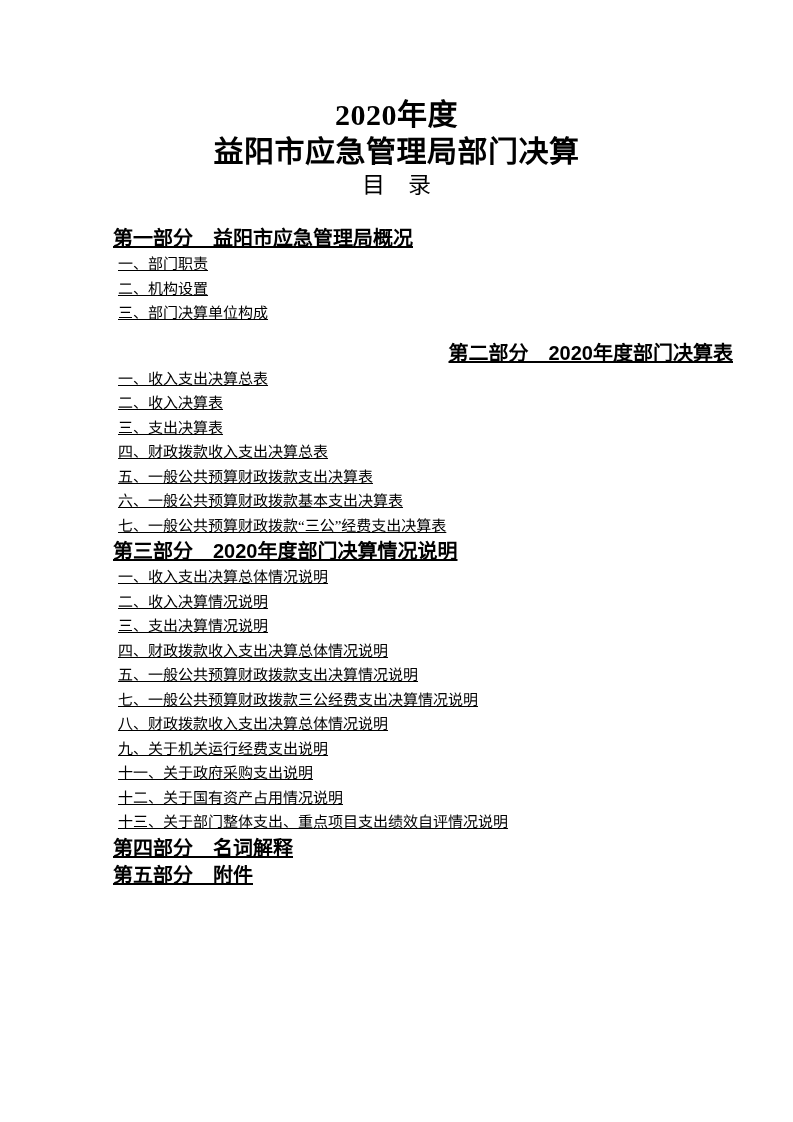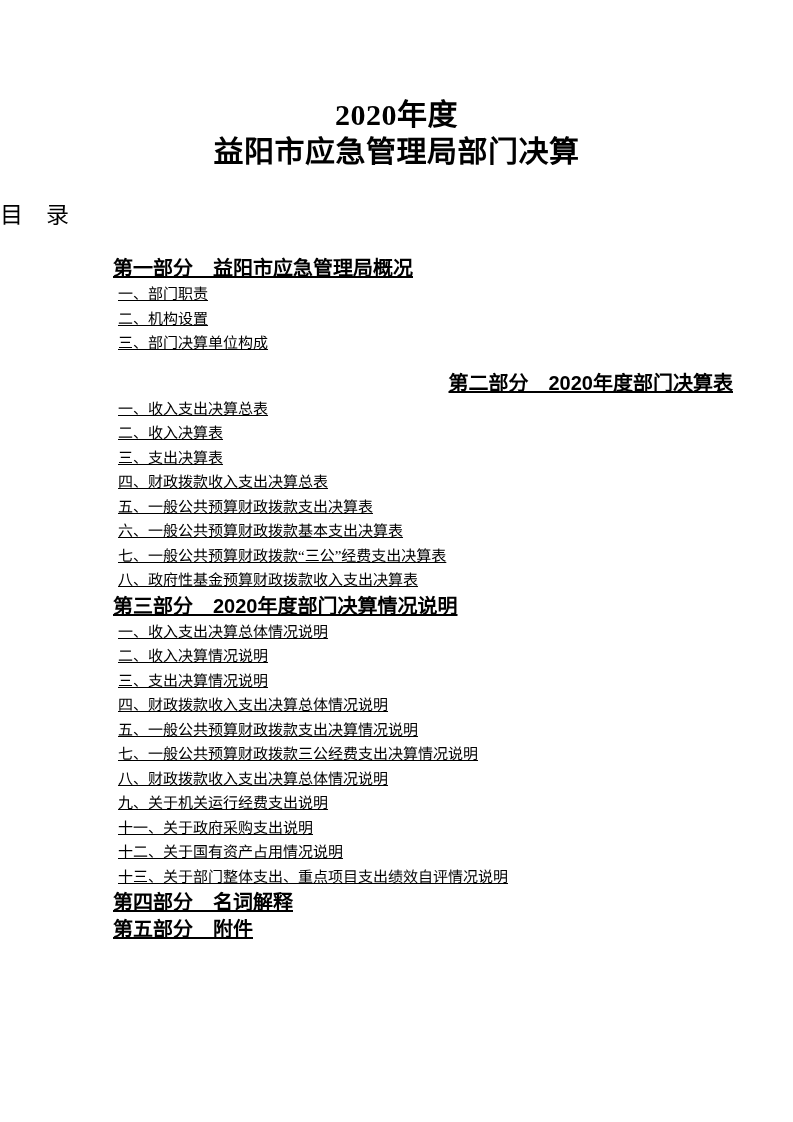--- a/index.html
+++ b/index.html
@@ -25,22 +25,21 @@
     text-align: center;
   }
   .doc-title {
     font-size: 30px;
     line-height: 37px;
     font-weight: 700;
     color: #000000;
     letter-spacing: 0.5px;
   }
   .toc-heading {
-    margin-top: 30px;
-    text-align: left;
+    text-align: center;
     font-size: 23px;
     line-height: 32px;
     font-weight: 400;
     color: #000000;
   }
   .toc {
     margin-top: 23px;
     margin-left: 113px;
     margin-right: 60px;
     text-decoration: underline;
@@ -97,21 +96,20 @@
     <section class="toc-section gap-before">
       <h2>第二部分　2020年度部门决算表</h2>
       <ul>
         <li>一、收入支出决算总表</li>
         <li>二、收入决算表</li>
         <li>三、支出决算表</li>
         <li>四、财政拨款收入支出决算总表</li>
         <li>五、一般公共预算财政拨款支出决算表</li>
         <li>六、一般公共预算财政拨款基本支出决算表</li>
         <li>七、一般公共预算财政拨款“三公”经费支出决算表</li>
-        <li>八、政府性基金预算财政拨款收入支出决算表</li>
       </ul>
     </section>
 
     <section class="toc-section">
       <h2>第三部分　2020年度部门决算情况说明</h2>
       <ul>
         <li>一、收入支出决算总体情况说明</li>
         <li>二、收入决算情况说明</li>
         <li>三、支出决算情况说明</li>
         <li>四、财政拨款收入支出决算总体情况说明</li>

